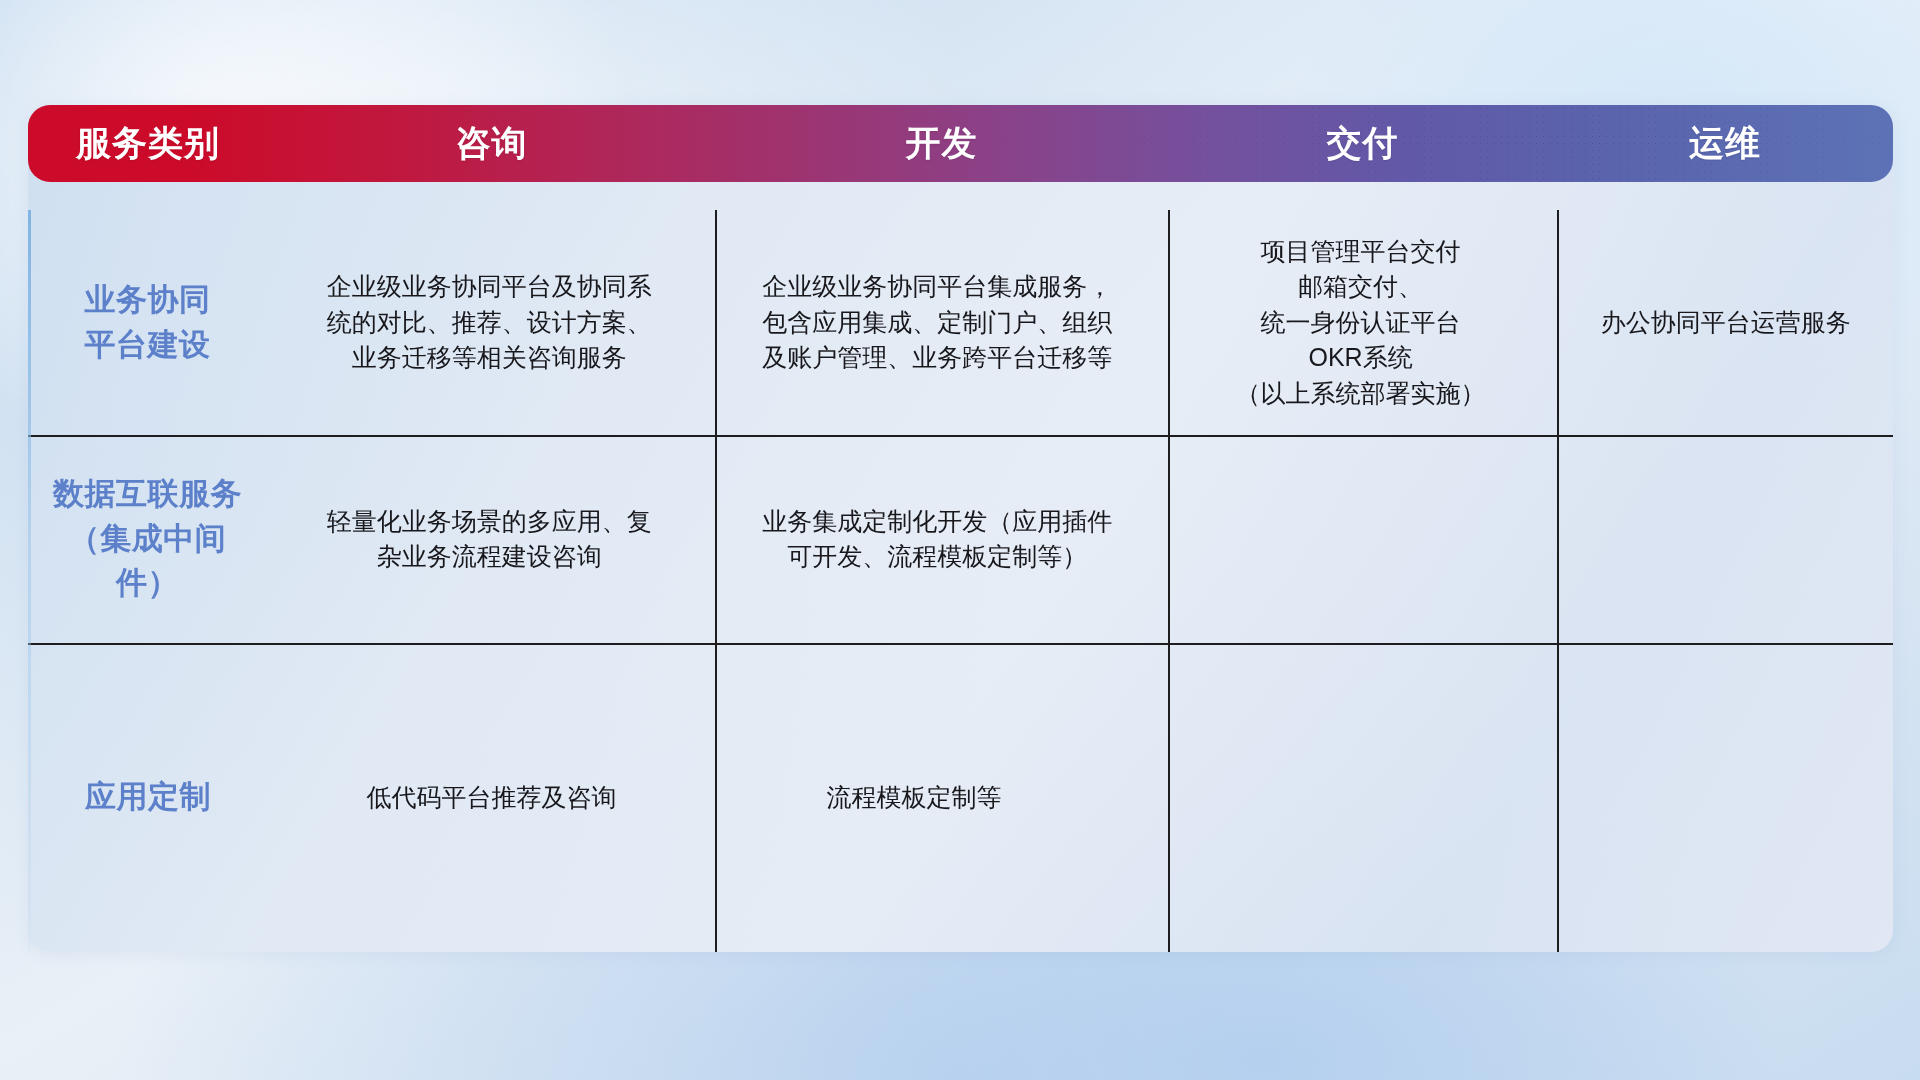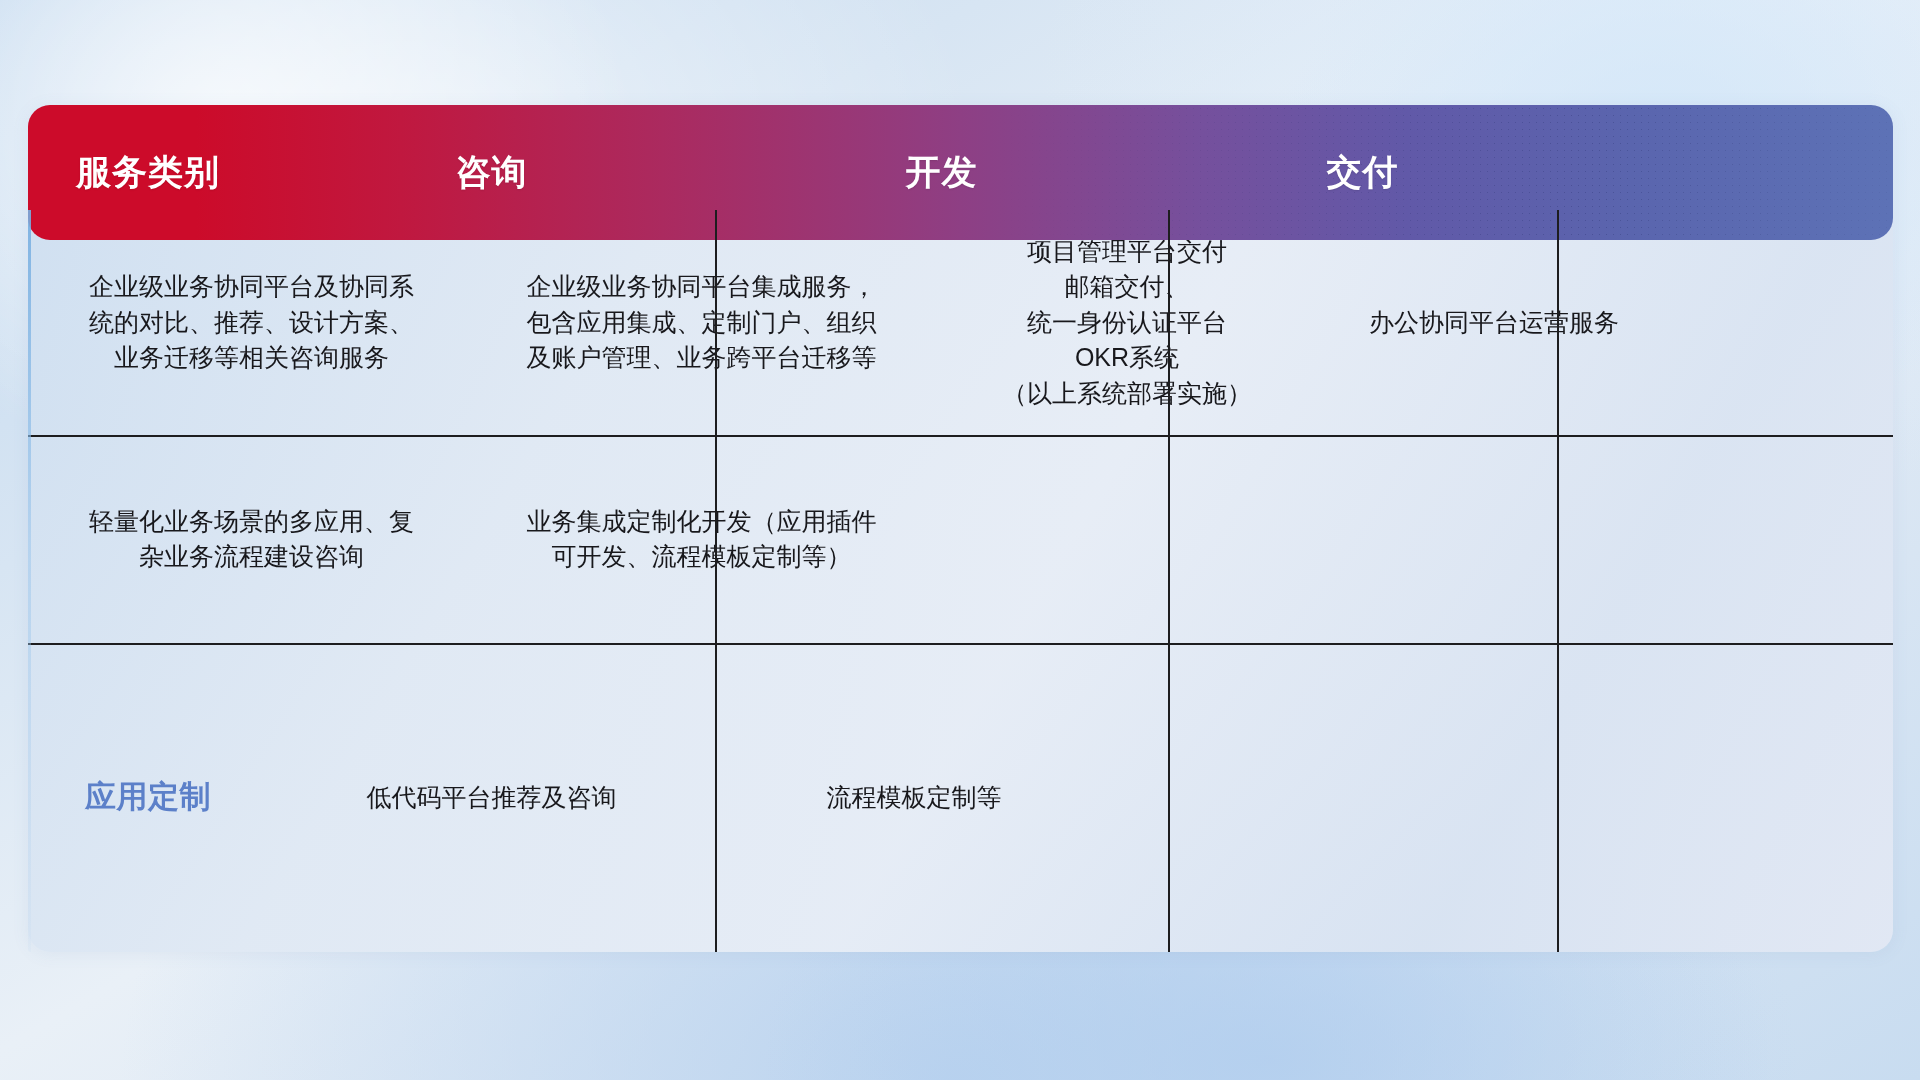--- a/index.html
+++ b/index.html
@@ -52,21 +52,21 @@
     border-radius:22px;
     background:
       linear-gradient(120deg, rgba(205,222,240,0.92) 0%, rgba(224,233,244,0.95) 30%, rgba(231,237,246,0.95) 55%, rgba(218,228,242,0.93) 80%, rgba(226,232,244,0.95) 100%);
     box-shadow:0 2px 18px rgba(90,120,160,0.08);
   }
 
   
   .thead {
     position:absolute;
     left:0; top:0;
-    width:1865px; height:135px;
+    width:1865px; height:77px;
     border-radius:22px;
     background:linear-gradient(90deg,
        #cc0b2a 0%,
        #cc0b2a 9%,
        #c0183f 20%,
        #ab2a5f 34%,
        #8e3f84 50%,
        #75509d 63%,
        #6159a8 74%,
        #5a65ae 86%,
@@ -179,40 +179,45 @@
 
 <div class="table-wrap">
 
   <div class="table-body-panel"></div>
 
   <div class="thead">
     <div class="th c0" style="width:240px">服务类别</div>
     <div class="th c1" style="width:447px">咨询</div>
     <div class="th c2" style="width:453px">开发</div>
     <div class="th c3" style="width:389px">交付</div>
+    <div class="th c4" style="width:336px">运维</div>
   </div>
 
   <div class="tbody">
 
     <div class="trow r1">
+      <div class="td c0 label">业务协同
+平台建设</div>
       <div class="td c1">企业级业务协同平台及协同系
 统的对比、推荐、设计方案、
 业务迁移等相关咨询服务</div>
       <div class="td c2">企业级业务协同平台集成服务，
 包含应用集成、定制门户、组织
 及账户管理、业务跨平台迁移等</div>
       <div class="td c3">项目管理平台交付
 邮箱交付、
 统一身份认证平台
 OKR系统
 （以上系统部署实施）</div>
       <div class="td c4">办公协同平台运营服务</div>
     </div>
 
     <div class="trow r2">
+      <div class="td c0 label">数据互联服务
+（集成中间件）</div>
       <div class="td c1">轻量化业务场景的多应用、复
 杂业务流程建设咨询</div>
       <div class="td c2">业务集成定制化开发（应用插件
 可开发、流程模板定制等）</div>
       <div class="td c3"></div>
       <div class="td c4"></div>
     </div>
 
     <div class="trow r3">
       <div class="td c0 label">应用定制</div>

